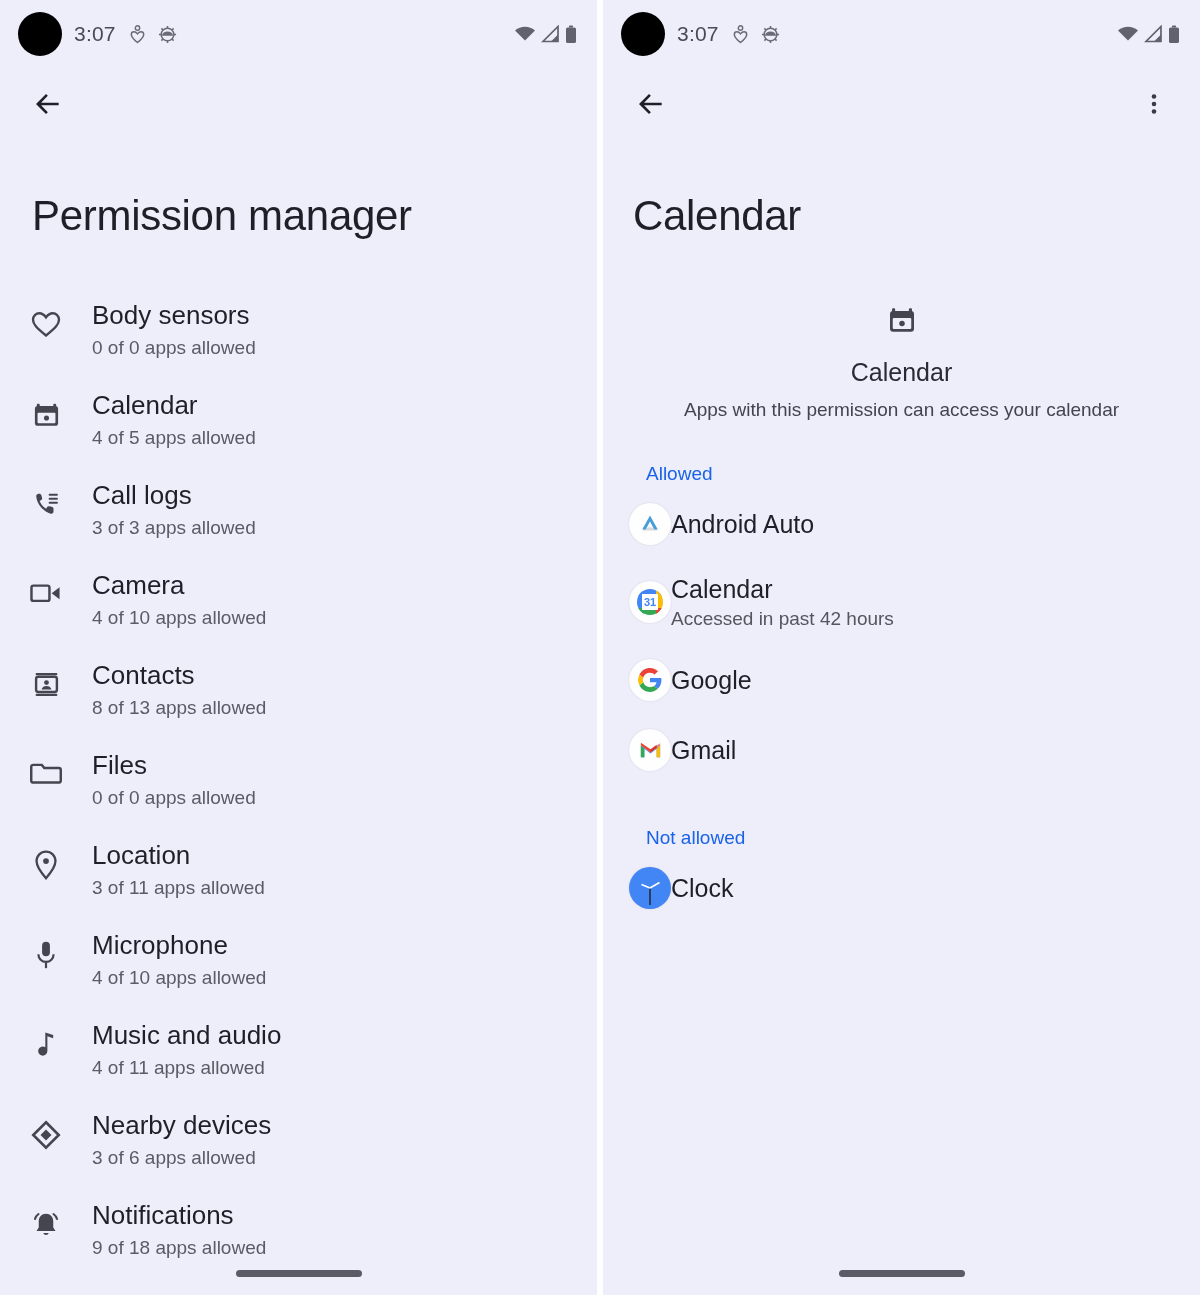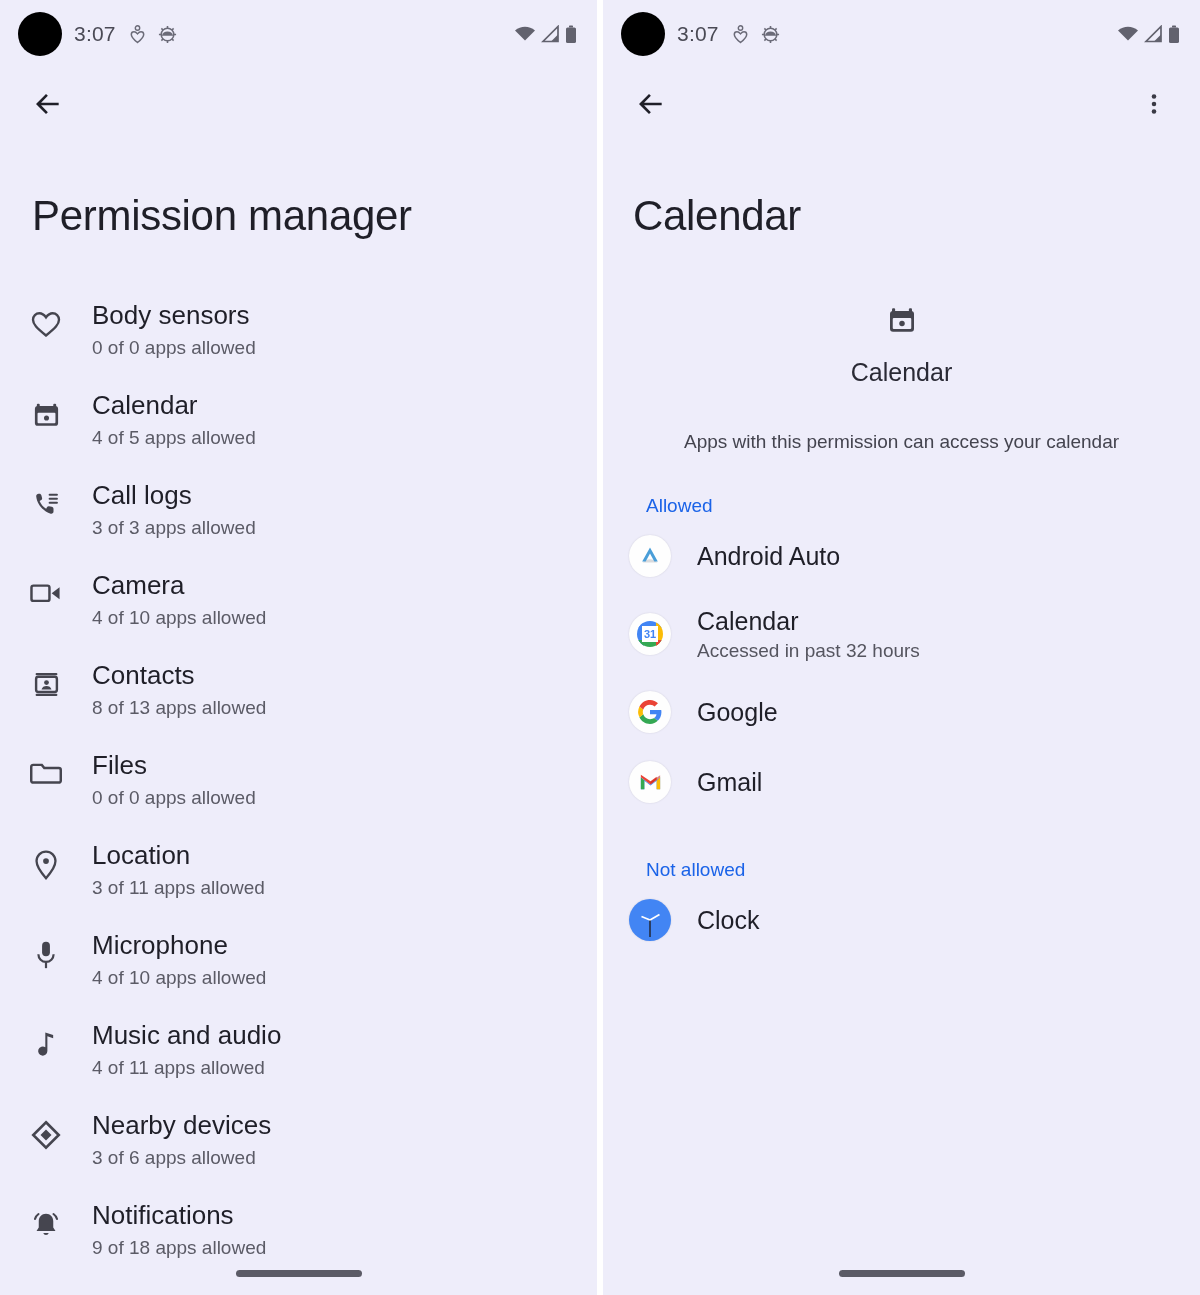--- a/index.html
+++ b/index.html
@@ -67,32 +67,32 @@
     margin-top: 16px;
   }
   .perm-txt { margin-left: 26px; padding-top: 4px; }
   .perm-title { font-size: 26px; color: #1f1f28; font-weight: 400; line-height: 34px; }
   .perm-sub { font-size: 19px; color: #5b5b66; margin-top: 4px; line-height: 24px; }
 
   
   .hero { margin-top: 58px; text-align: center; }
   .hero-ico { height: 44px; display:flex; align-items:center; justify-content:center; }
   .hero-name { font-size: 25px; color: #2a2a35; margin-top: 16px; }
-  .hero-desc { font-size: 19px; color: #44444f; margin-top: 44px; }
+  .hero-desc { font-size: 19px; color: #44444f; margin-top: 12px; }
 
   .section-head {
     font-size: 19px; color: #1a63e8; padding: 0 0 0 43px; margin-top: 42px;
   }
   .app-list { margin-top: 4px; }
   .app-row {
     display: flex; align-items: center;
     padding: 14px 26px; min-height: 68px; cursor: pointer;
   }
   .app-ico { width: 42px; height: 42px; flex: none; position: relative; }
-  .app-txt { margin-left: 26px; }
+  .app-txt { }
   .app-name { font-size: 25px; color: #1f1f28; line-height: 32px; }
   .app-sub { font-size: 19px; color: #55555f; margin-top: 2px; line-height: 24px; }
 
   
   .circle-bg {
     position:absolute; inset:0; border-radius:50%;
     background:#fefefe; box-shadow: 0 0 2px rgba(0,0,0,0.13);
   }
   .ico-inner { position:absolute; inset:0; display:flex; align-items:center; justify-content:center; }
 
@@ -422,21 +422,21 @@
                 <div class="bottom"></div>
               <div class="left"></div>
                 <div class="lcorner"></div>
                 <div class="rcorner"></div>
               <div class="face">31</div>
             </div>
           </div>
         </div>
         <div class="app-txt">
           <div class="app-name">Calendar</div>
-          <div class="app-sub">Accessed in past 32 hours</div>
+          <div class="app-sub">Accessed in past 42 hours</div>
         </div>
       </div>
 
       <div class="app-row">
         <div class="app-ico">
           <div class="circle-bg"></div>
           <div class="ico-inner">
             <svg width="26" height="26" viewBox="0 0 48 48">
               <path fill="#4285f4" d="M45.1 24.5c0-1.6-.1-2.8-.4-4H24v7.6h11.9c-.2 2-1.5 5-4.4 7l6.7 5.2c4-3.7 6.9-9.1 6.9-15.8z"></path>
               <path fill="#34a853" d="M24 46c5.9 0 10.9-1.9 14.2-5.7l-6.7-5.2c-1.8 1.3-4.3 2.2-7.5 2.2-5.8 0-10.7-3.8-12.5-9.1l-7 5.4C8 41 15.4 46 24 46z"></path>

